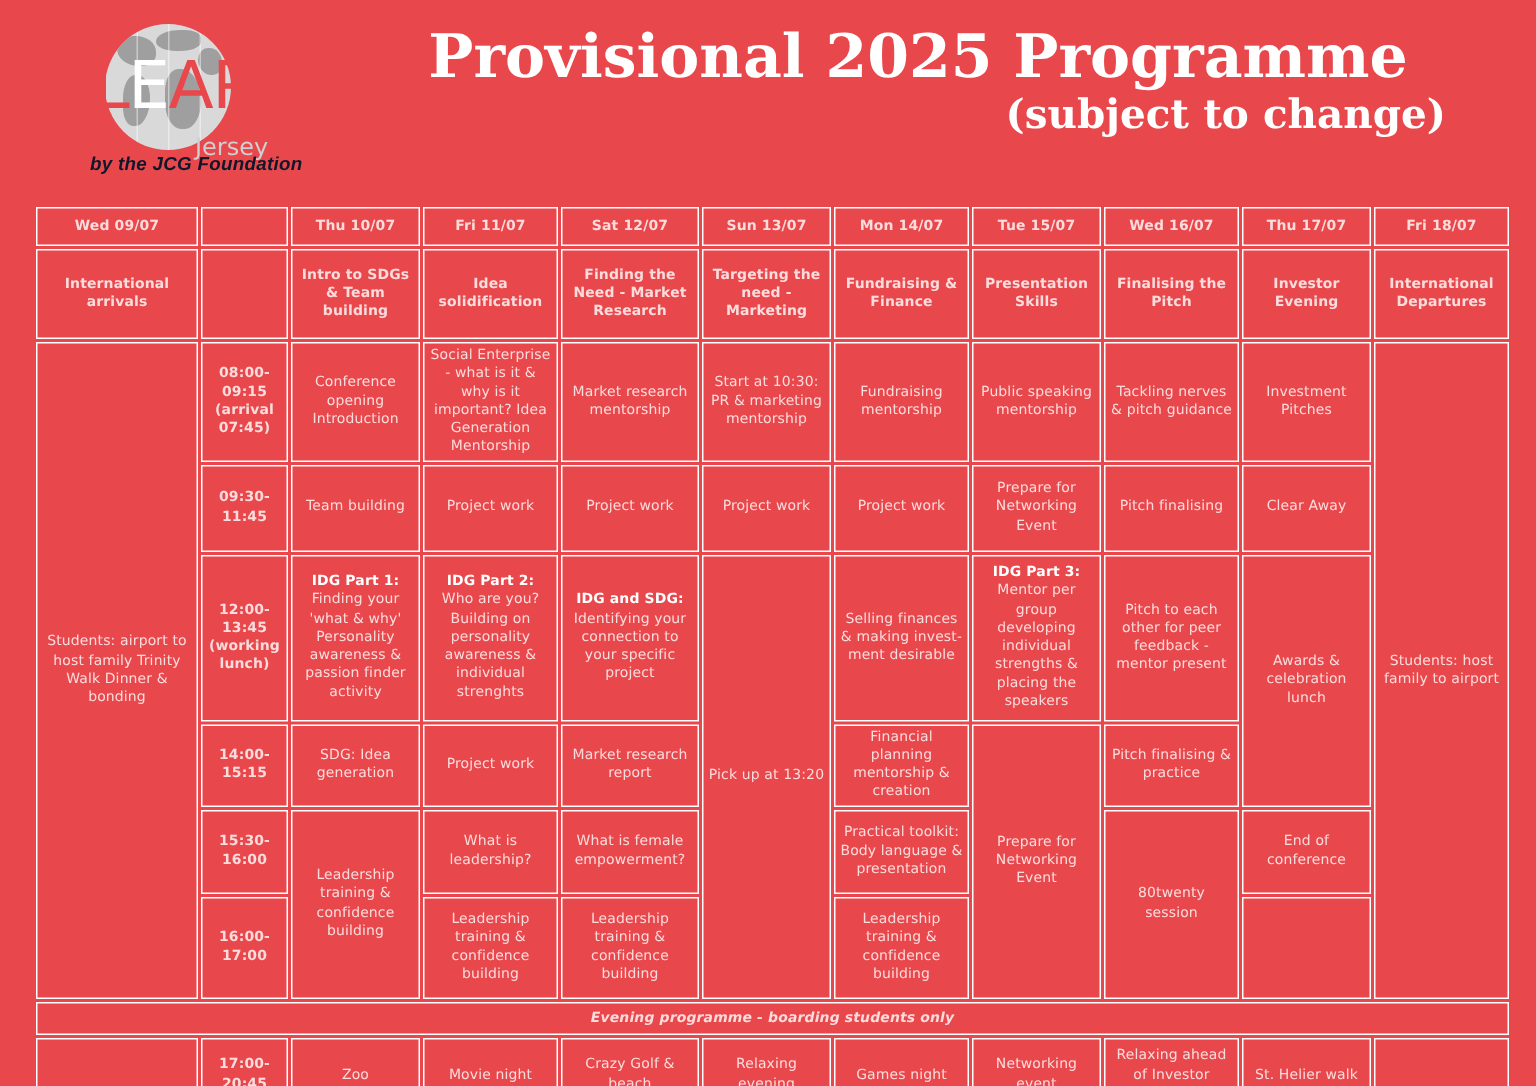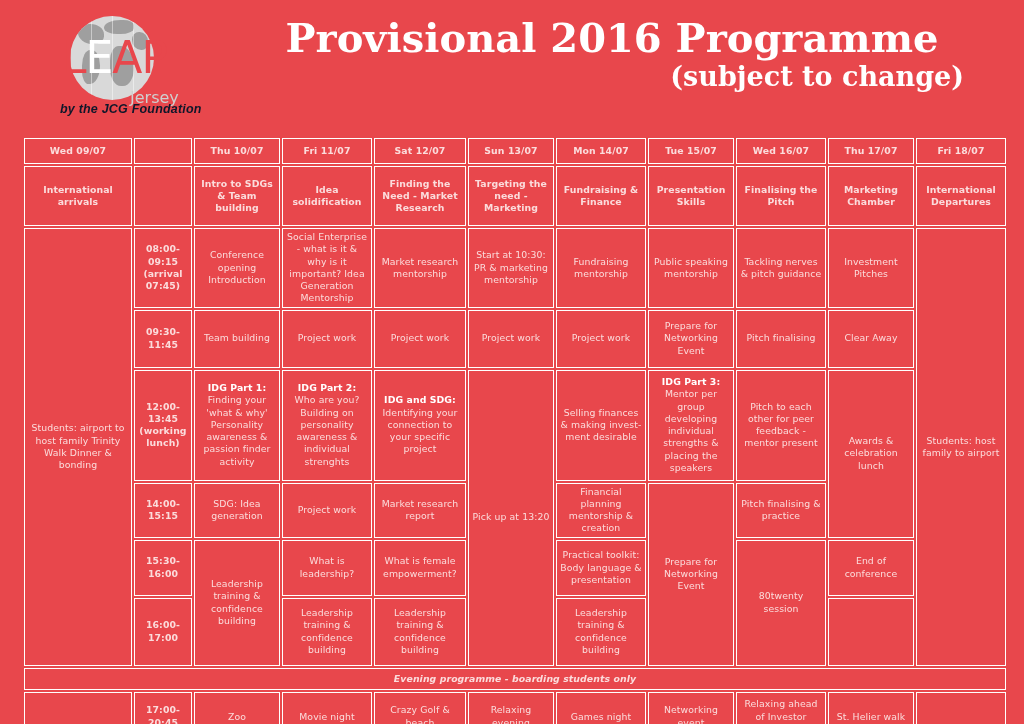--- a/index.html
+++ b/index.html
@@ -201,21 +201,21 @@
         <div class="grid-l" style="left:21px"></div>
         <div class="grid-l" style="left:42px"></div>
         <div class="grid-l" style="left:63px"></div>
       </div>
       <div class="leap-word"><span class="l">L</span><span class="e">E</span><span class="a">A</span><span class="p">P</span></div>
       <div class="jersey">Jersey</div>
       <div class="by-line">by the JCG Foundation</div>
     </div>
 
     <div class="title-block">
-      <div class="main-title">Provisional 2016 Programme</div>
+      <div class="main-title">Provisional 2025 Programme</div>
       <div class="sub-title">(subject to change)</div>
     </div>
   </div>
 
   <div class="table-wrap">
     <table class="prog">
       <colgroup>
         <col style="width:108px">
         <col style="width:58px">
         <col style="width:86px">
@@ -247,21 +247,21 @@
       <tr>
         <td class="theme">International arrivals</td>
         <td class="theme noborder"></td>
         <td class="theme">Intro to SDGs &amp; Team building</td>
         <td class="theme">Idea solidification</td>
         <td class="theme">Finding the Need - Market Research</td>
         <td class="theme">Targeting the need - Marketing</td>
         <td class="theme">Fundraising &amp; Finance</td>
         <td class="theme">Presentation Skills</td>
         <td class="theme">Finalising the Pitch</td>
-        <td class="theme">Marketing Chamber</td>
+        <td class="theme">Investor Evening</td>
         <td class="theme">International Departures</td>
       </tr>
 
       <tr>
         <td class="sidecell" rowspan="6">Students: airport to host family Trinity Walk Dinner &amp; bonding</td>
         <td class="timecell" style="height:72px">08:00-09:15 (arrival 07:45)</td>
         <td>Conference opening Introduction</td>
         <td>Social Enterprise - what is it &amp; why is it important? Idea Generation Mentorship</td>
         <td>Market research mentorship</td>
         <td>Start at 10:30: PR &amp; marketing mentorship</td>

